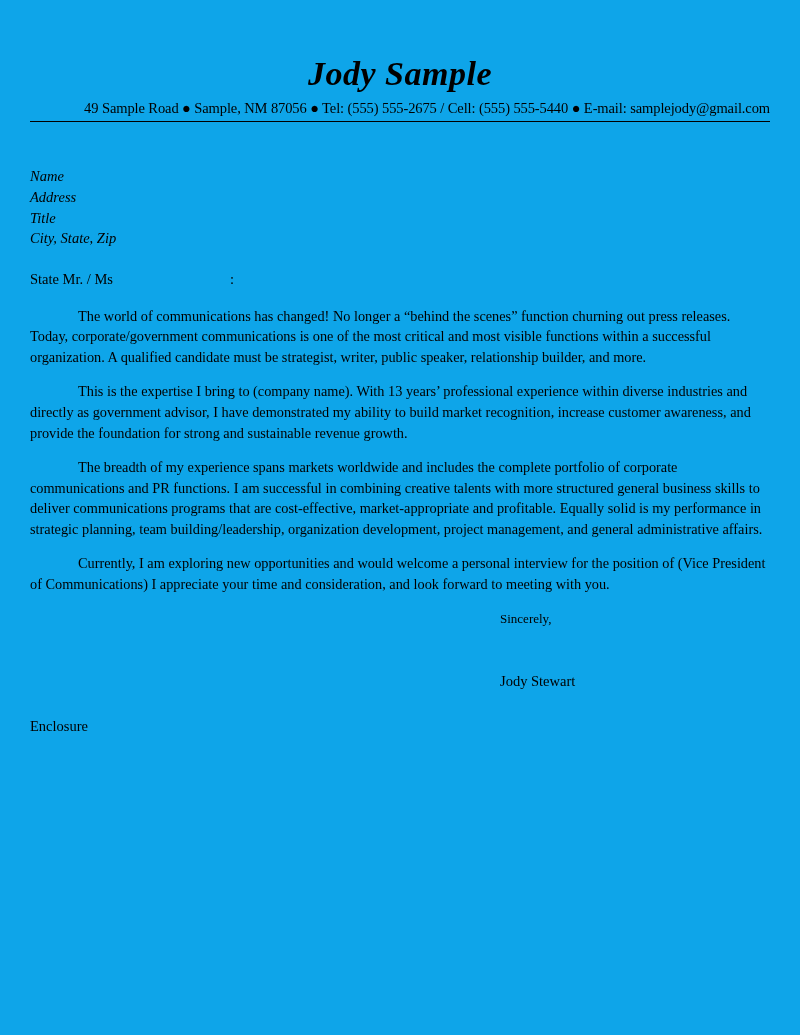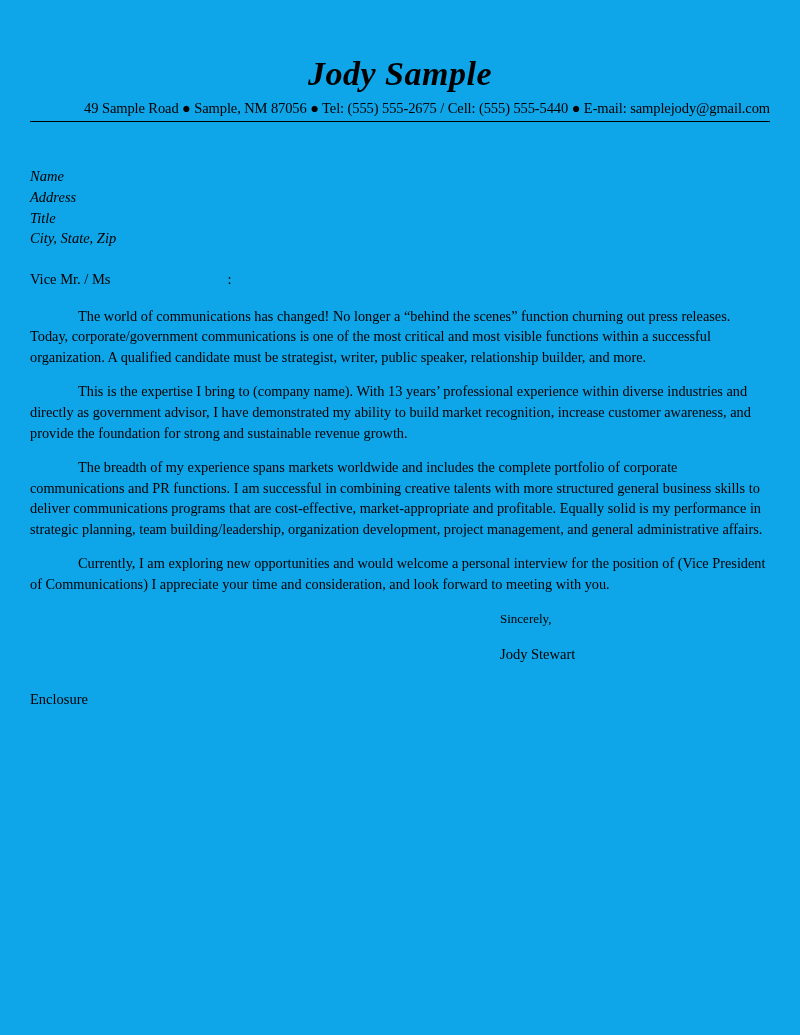--- a/index.html
+++ b/index.html
@@ -82,21 +82,21 @@
   .body-block p {
     margin: 0 0 14px 0;
     text-indent: 48px;
   }
   .closing {
     margin-top: 16px;
     padding-left: 470px;
     font-size: 13px;
   }
   .signature {
-    margin-top: 19px;
+    margin-top: 46px;
     padding-left: 470px;
     font-size: 14.5px;
   }
   .enclosure {
     margin-top: 28px;
     font-size: 14.5px;
   }
 </style>
 </head>
 <body>
@@ -111,21 +111,21 @@
 
 
   <div class="recipient">
     <div>Name</div>
     <div>Address</div>
     <div>Title</div>
     <div>City, State, Zip</div>
   </div>
 
   <div class="salutation">
-    <span>Vice Mr. / Ms</span><span class="colon">:</span>
+    <span>State Mr. / Ms</span><span class="colon">:</span>
   </div>
 
   <div class="body-block">
     <p>The world of communications has changed! No longer a “behind the scenes” function churning out press releases. Today, corporate/government communications is one of the most critical and most visible functions within a successful organization. A qualified candidate must be strategist, writer, public speaker, relationship builder, and more.</p>
     <p>This is the expertise I bring to (company name). With 13 years’ professional experience within diverse industries and directly as government advisor, I have demonstrated my ability to build market recognition, increase customer awareness, and provide the foundation for strong and sustainable revenue growth.</p>
     <p>The breadth of my experience spans markets worldwide and includes the complete portfolio of corporate communications and PR functions. I am successful in combining creative talents with more structured general business skills to deliver communications programs that are cost-effective, market-appropriate and profitable. Equally solid is my performance in strategic planning, team building/leadership, organization development, project management, and general administrative affairs.</p>
     <p>Currently, I am exploring new opportunities and would welcome a personal interview for the position of (Vice President of Communications) I appreciate your time and consideration, and look forward to meeting with you.</p>
   </div>
 
   <div class="closing">Sincerely,</div>

